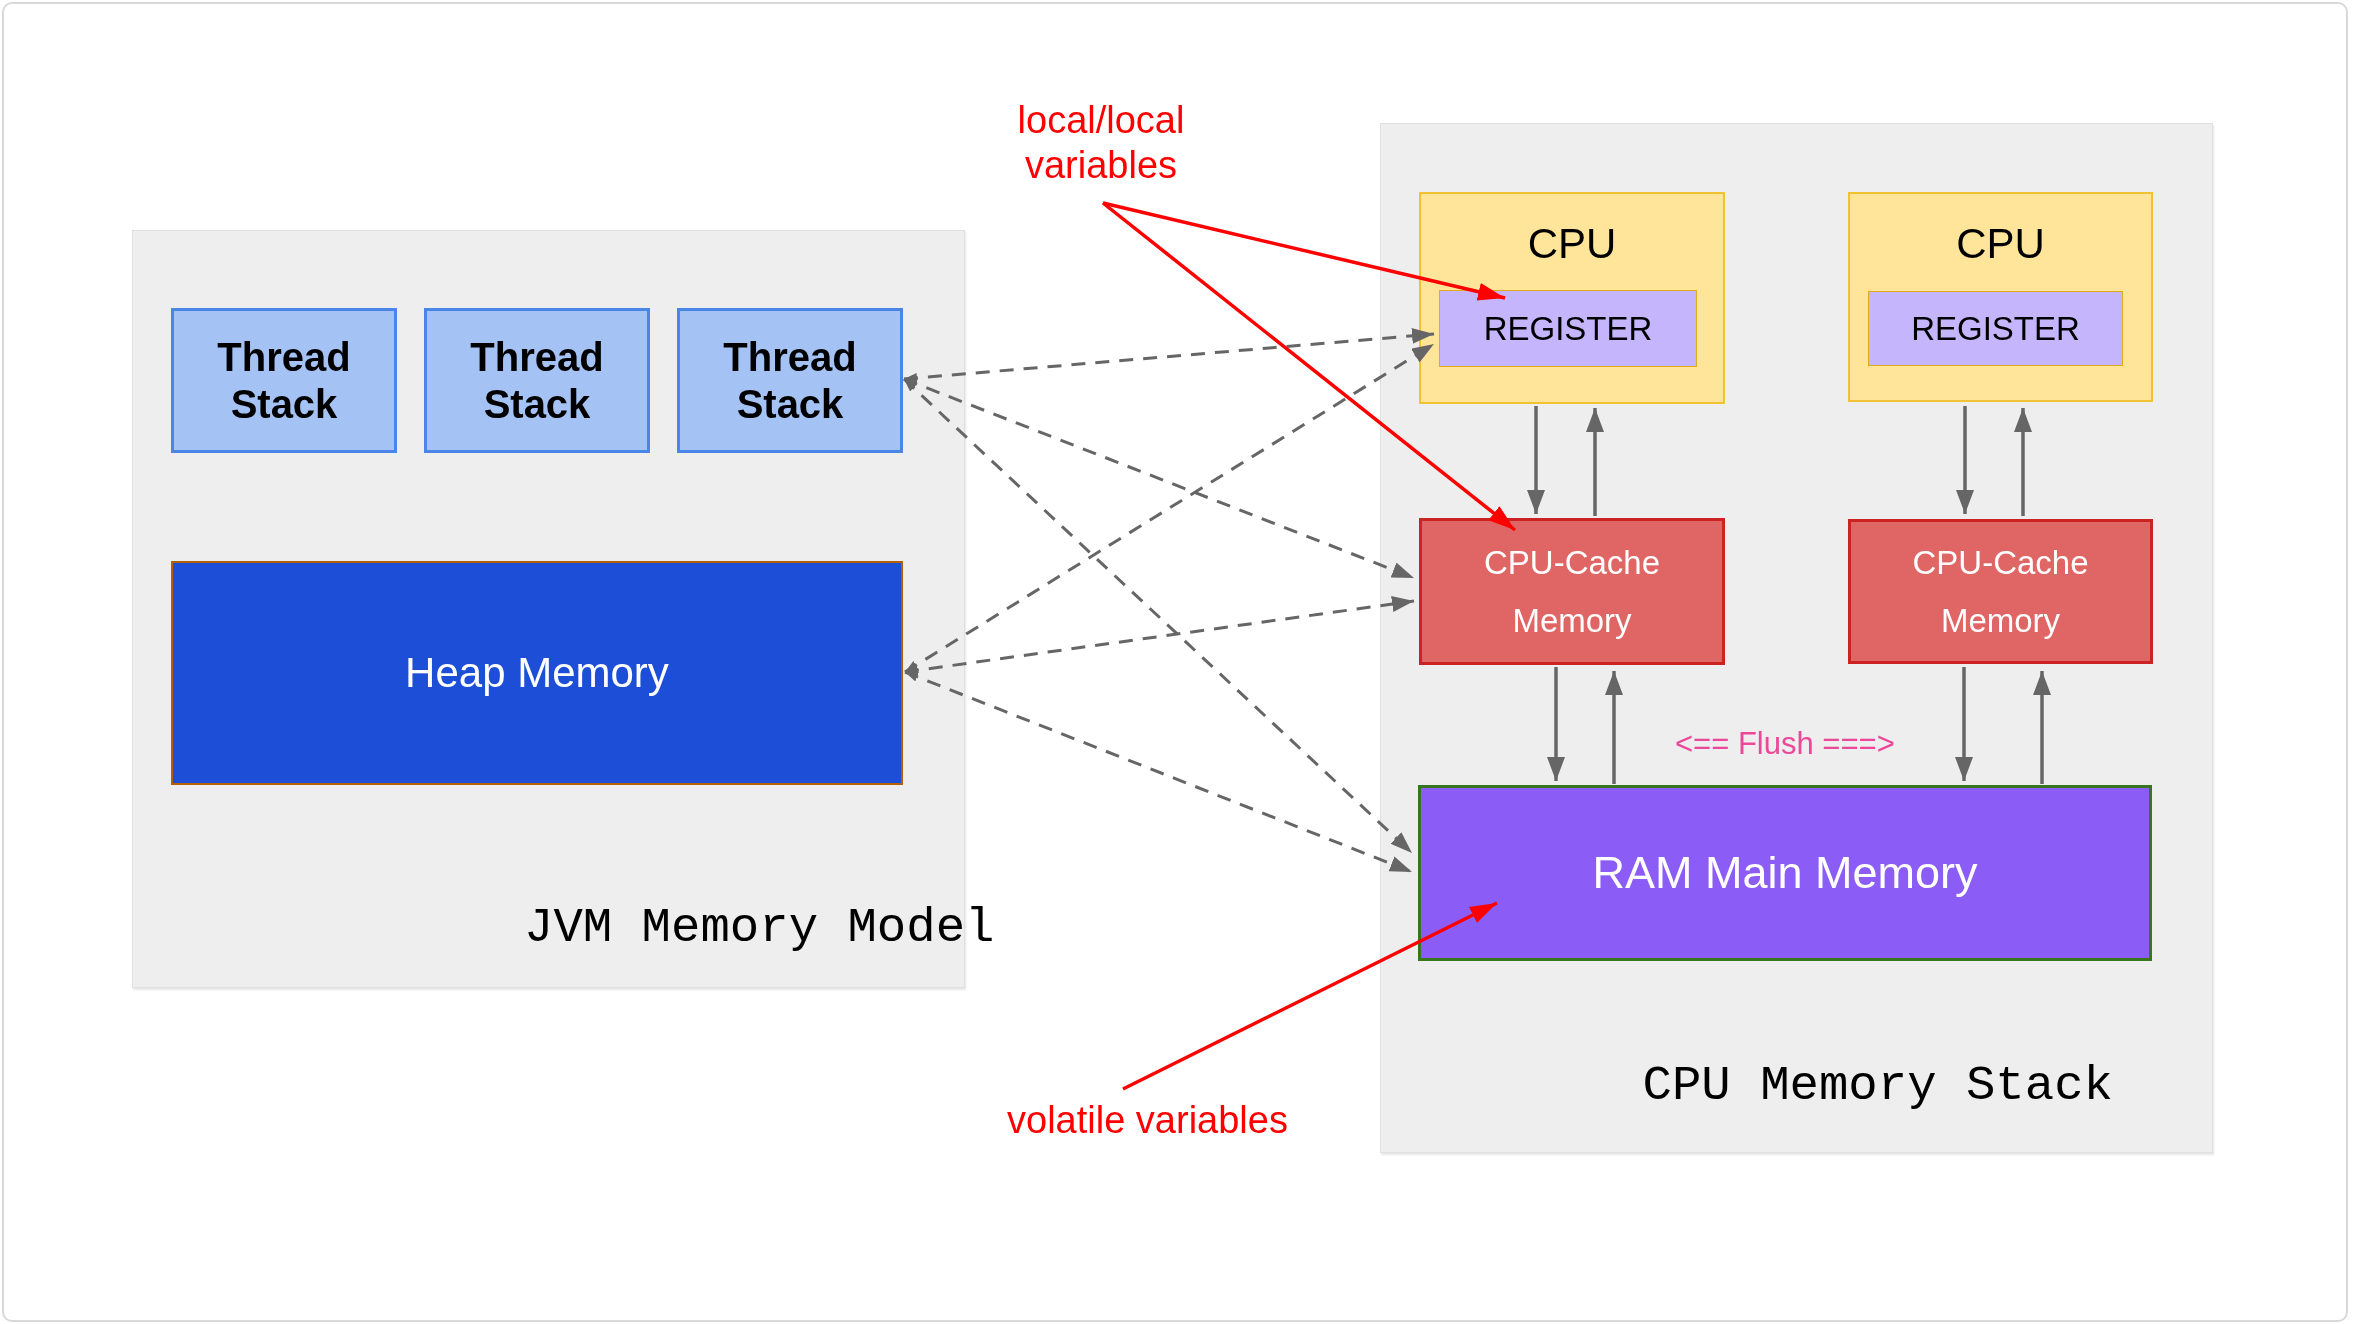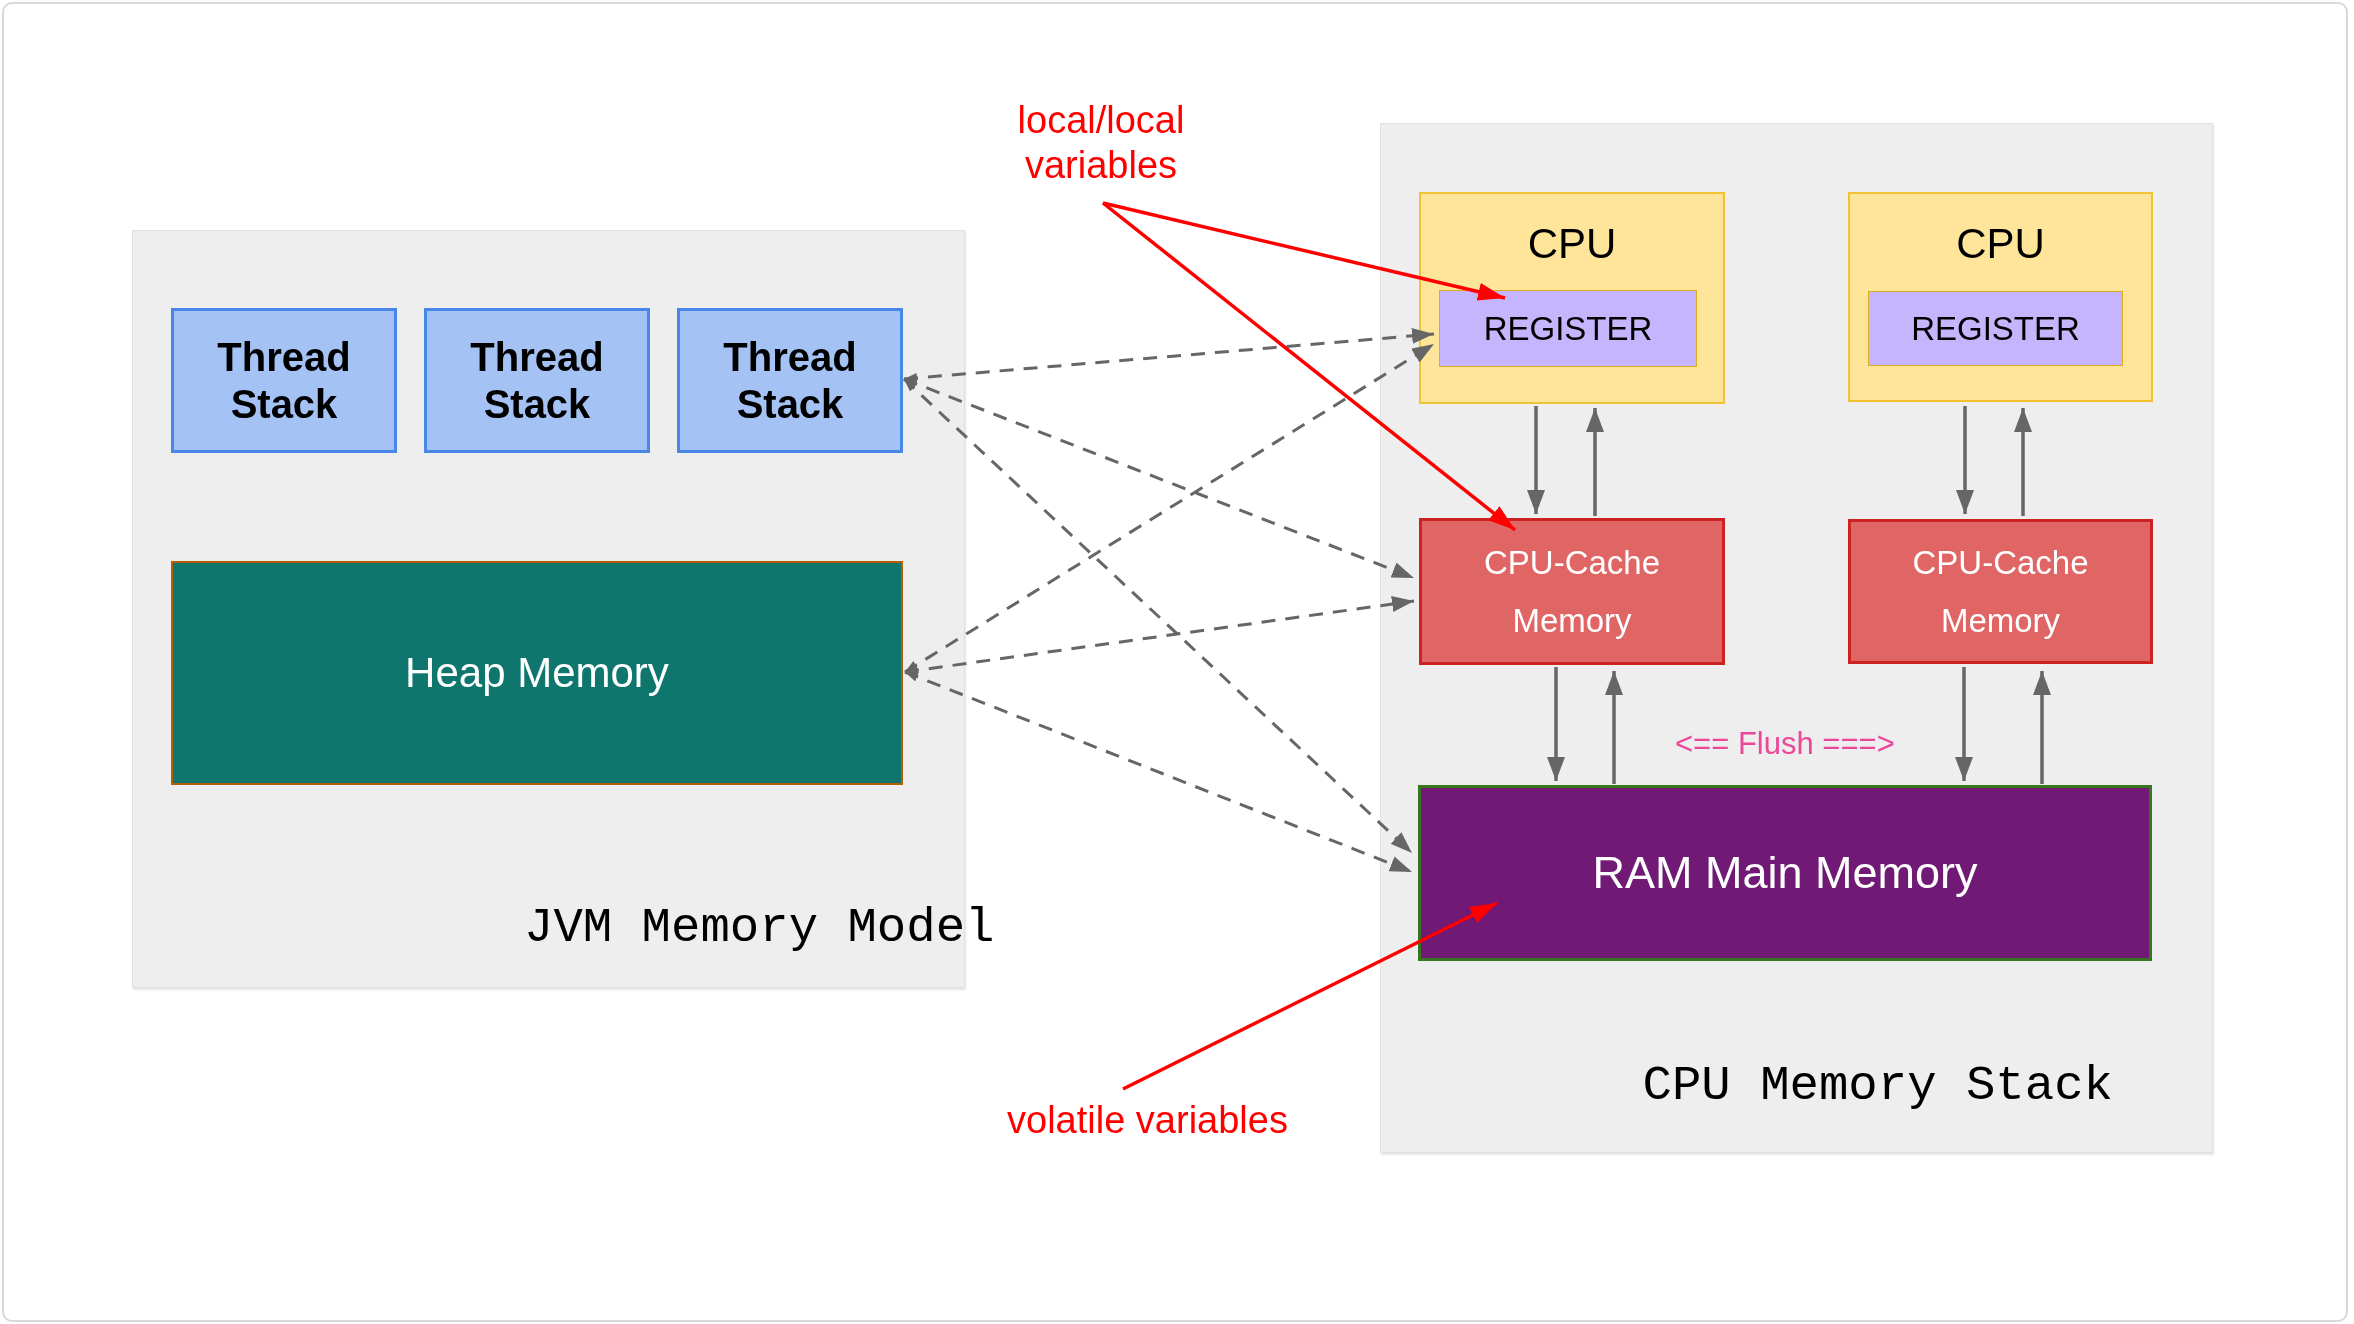--- a/index.html
+++ b/index.html
@@ -2,26 +2,26 @@
 <html><head>
 <meta charset="utf-8">
 <style>
   html,body{margin:0;padding:0;background:#fff;font-family:"Liberation Sans",sans-serif;}
   .canvas{position:relative;width:2354px;height:1324px;background:#ffffff;overflow:hidden;}
   .frame{position:absolute;left:2px;top:2px;right:6px;bottom:2px;border:2px solid #d9d9d9;border-radius:10px;}
   .panel{position:absolute;background:#eeeeee;border:1px solid #e0e0e0;box-shadow:1px 2px 2px rgba(0,0,0,0.10);}
   .box{position:absolute;display:flex;align-items:center;justify-content:center;text-align:center;box-sizing:border-box;}
   .thread{background:#a4c2f4;border:3px solid #4a86e8;color:#000;font-size:40px;line-height:47px;font-weight:bold;}
   .thread .inner{width:150px;}
-  .heap{background:#0f766e;border:2px solid #b45f06;color:#ffffff;font-size:42px;}
+  .heap{background:#1d4ed8;border:2px solid #b45f06;color:#ffffff;font-size:42px;}
   .cpu{background:#ffe599;border:2px solid #f1c232;color:#000;align-items:flex-start;font-size:42px;padding-top:26px;}
   .register{background:#c4b5fd;border:1px solid #e0ac1f;color:#000;font-size:33px;}
   .cache{background:#e06666;border:3px solid #cc2222;color:#ffffff;font-size:33px;line-height:58px;}
   .cache .inner{width:210px;}
-  .ram{background:#701a75;border:3px solid #38761d;color:#ffffff;font-size:45px;}
+  .ram{background:#8b5cf6;border:3px solid #38761d;color:#ffffff;font-size:45px;}
   .panel-title{position:absolute;color:#000;font-size:49px;line-height:1;white-space:nowrap;font-family:Liberation Mono, monospace;}
   .red-label{position:absolute;color:#fe0000;font-size:38px;line-height:45px;text-align:center;white-space:normal;}
   .red-label.nowrap{white-space:nowrap;}
   .flush{position:absolute;color:#ec4899;font-size:31px;line-height:1;white-space:nowrap;}
   svg.overlay{position:absolute;left:0;top:0;pointer-events:none;}
 </style>
 </head>
 <body>
 
 <div class="canvas">

